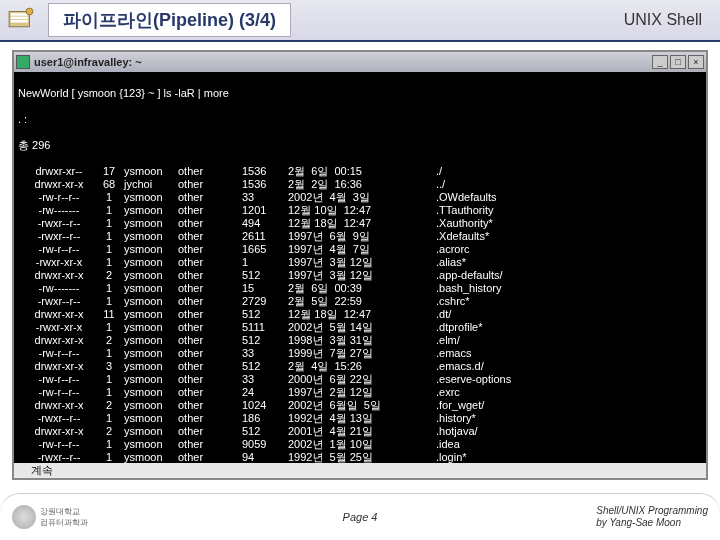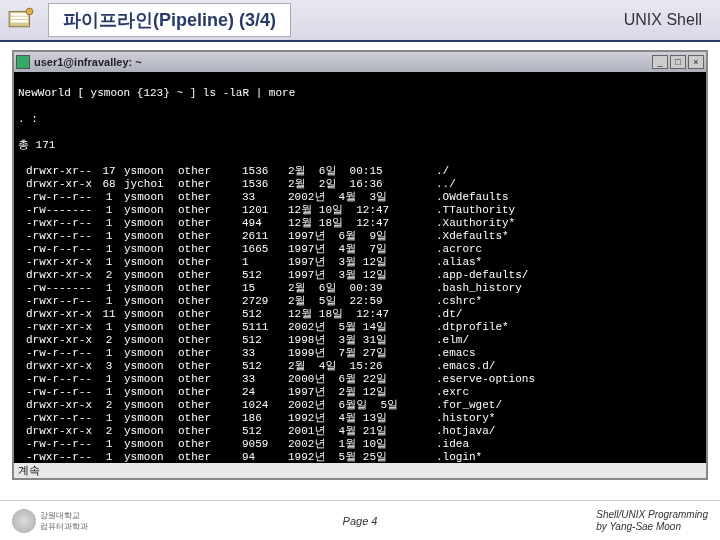--- a/index.html
+++ b/index.html
@@ -11,23 +11,23 @@
   .title-box { background: #fff; border: 1px solid #aab; padding: 4px 14px; margin-left: 6px; text-align: right; }
   .title { color: #283a6a; font-size: 18px; font-weight: bold; }
   .right-label { margin-left: auto; margin-right: 18px; color: #333; font-size: 16px; }
   .content { flex: 1; padding: 8px 12px 0 12px; display: flex; flex-direction: column; }
   .term-window { border: 2px solid #888; background: #000; display: flex; flex-direction: column; height: 430px; }
   .term-titlebar { background: linear-gradient(#cfd0d8, #aeb0bc); display: flex; align-items: center; height: 20px; font-size: 11px; padding: 8px 2px; }
   .term-appicon { width: 14px; height: 14px; background: #3a6; margin-right: 4px; border: 1px solid #555; }
   .term-title { font-weight: bold; color: #222; }
   .term-winbtns { margin-left: auto; display: flex; gap: 2px; }
   .term-winbtn { width: 16px; height: 14px; background: #ccc; border: 1px solid #666; font-size: 9px; display:flex; align-items:center; justify-content:center; color:#222; }
-  .term-body { flex: 1; background: #000; color: #fff; font-family: Liberation Mono, monospace; font-size: 11px; line-height: 13px; padding: 2px 4px; overflow: hidden; white-space: pre; }
-  .more-bar { background: #e8e8e8; color: #000; padding: 0 4px; font-family: "Courier New", monospace; font-size: 11px; }
-  .footer { display: flex; align-items: center; height: 40px; padding: 0 12px; border-top: 1px solid #ccc; }
+  .term-body { flex: 1; background: #000; color: #fff; font-family: Liberation Sans, sans-serif; font-size: 11px; line-height: 13px; padding: 2px 4px; overflow: hidden; white-space: pre; }
+  .more-bar { background: #e8e8e8; color: #000; padding: 0 17px; font-family: "Courier New", monospace; font-size: 11px; }
+  .footer { display: flex; align-items: center; height: 47px; padding: 0 12px; border-top: 1px solid #ccc; border-radius: 20px; }
   .footer-logo { width: 24px; height: 24px; border-radius: 50%; background: radial-gradient(#ddd,#aaa); margin-right: 4px; }
   .footer-logo-text { font-size: 8px; color: #666; }
   .footer-center { position: absolute; left: 50%; transform: translateX(-50%); font-size: 11px; color: #333; font-style: italic; }
   .footer-right { margin-left: auto; font-size: 10px; color: #333; font-style: italic; text-align: left; line-height: 12px; }
   .row { display: flex; }
   .c-perm { width: 82px; text-align: center; }
   .c-ln   { width: 24px; text-align: center; padding-right: 6px; }
   .c-own  { width: 54px; }
   .c-grp  { width: 64px; }
   .c-sz   { width: 46px; text-align: left; padding-right: 6px; }
@@ -61,21 +61,21 @@
         <div class="term-title">user1@infravalley: ~</div>
         <div class="term-winbtns">
           <div class="term-winbtn">_</div>
           <div class="term-winbtn">□</div>
           <div class="term-winbtn">×</div>
         </div>
       </div>
       <div class="term-body">
 <div>NewWorld [ ysmoon {123} ~ ] ls -laR | more</div>
 <div>. :</div>
-<div>총 171</div>
+<div>총 296</div>
 <div id="rows"><div class="row"><span class="c-perm">drwxr-xr--</span><span class="c-ln">17</span><span class="c-own">ysmoon</span><span class="c-grp">other</span><span class="c-sz">1536</span><span class="c-dt">2월  6일  00:15</span><span class="c-nm">./</span></div><div class="row"><span class="c-perm">drwxr-xr-x</span><span class="c-ln">68</span><span class="c-own">jychoi</span><span class="c-grp">other</span><span class="c-sz">1536</span><span class="c-dt">2월  2일  16:36</span><span class="c-nm">../</span></div><div class="row"><span class="c-perm">-rw-r--r--</span><span class="c-ln">1</span><span class="c-own">ysmoon</span><span class="c-grp">other</span><span class="c-sz">33</span><span class="c-dt">2002년  4월  3일</span><span class="c-nm">.OWdefaults</span></div><div class="row"><span class="c-perm">-rw-------</span><span class="c-ln">1</span><span class="c-own">ysmoon</span><span class="c-grp">other</span><span class="c-sz">1201</span><span class="c-dt">12월 10일  12:47</span><span class="c-nm">.TTauthority</span></div><div class="row"><span class="c-perm">-rwxr--r--</span><span class="c-ln">1</span><span class="c-own">ysmoon</span><span class="c-grp">other</span><span class="c-sz">494</span><span class="c-dt">12월 18일  12:47</span><span class="c-nm">.Xauthority*</span></div><div class="row"><span class="c-perm">-rwxr--r--</span><span class="c-ln">1</span><span class="c-own">ysmoon</span><span class="c-grp">other</span><span class="c-sz">2611</span><span class="c-dt">1997년  6월  9일</span><span class="c-nm">.Xdefaults*</span></div><div class="row"><span class="c-perm">-rw-r--r--</span><span class="c-ln">1</span><span class="c-own">ysmoon</span><span class="c-grp">other</span><span class="c-sz">1665</span><span class="c-dt">1997년  4월  7일</span><span class="c-nm">.acrorc</span></div><div class="row"><span class="c-perm">-rwxr-xr-x</span><span class="c-ln">1</span><span class="c-own">ysmoon</span><span class="c-grp">other</span><span class="c-sz">1</span><span class="c-dt">1997년  3월 12일</span><span class="c-nm">.alias*</span></div><div class="row"><span class="c-perm">drwxr-xr-x</span><span class="c-ln">2</span><span class="c-own">ysmoon</span><span class="c-grp">other</span><span class="c-sz">512</span><span class="c-dt">1997년  3월 12일</span><span class="c-nm">.app-defaults/</span></div><div class="row"><span class="c-perm">-rw-------</span><span class="c-ln">1</span><span class="c-own">ysmoon</span><span class="c-grp">other</span><span class="c-sz">15</span><span class="c-dt">2월  6일  00:39</span><span class="c-nm">.bash_history</span></div><div class="row"><span class="c-perm">-rwxr--r--</span><span class="c-ln">1</span><span class="c-own">ysmoon</span><span class="c-grp">other</span><span class="c-sz">2729</span><span class="c-dt">2월  5일  22:59</span><span class="c-nm">.cshrc*</span></div><div class="row"><span class="c-perm">drwxr-xr-x</span><span class="c-ln">11</span><span class="c-own">ysmoon</span><span class="c-grp">other</span><span class="c-sz">512</span><span class="c-dt">12월 18일  12:47</span><span class="c-nm">.dt/</span></div><div class="row"><span class="c-perm">-rwxr-xr-x</span><span class="c-ln">1</span><span class="c-own">ysmoon</span><span class="c-grp">other</span><span class="c-sz">5111</span><span class="c-dt">2002년  5월 14일</span><span class="c-nm">.dtprofile*</span></div><div class="row"><span class="c-perm">drwxr-xr-x</span><span class="c-ln">2</span><span class="c-own">ysmoon</span><span class="c-grp">other</span><span class="c-sz">512</span><span class="c-dt">1998년  3월 31일</span><span class="c-nm">.elm/</span></div><div class="row"><span class="c-perm">-rw-r--r--</span><span class="c-ln">1</span><span class="c-own">ysmoon</span><span class="c-grp">other</span><span class="c-sz">33</span><span class="c-dt">1999년  7월 27일</span><span class="c-nm">.emacs</span></div><div class="row"><span class="c-perm">drwxr-xr-x</span><span class="c-ln">3</span><span class="c-own">ysmoon</span><span class="c-grp">other</span><span class="c-sz">512</span><span class="c-dt">2월  4일  15:26</span><span class="c-nm">.emacs.d/</span></div><div class="row"><span class="c-perm">-rw-r--r--</span><span class="c-ln">1</span><span class="c-own">ysmoon</span><span class="c-grp">other</span><span class="c-sz">33</span><span class="c-dt">2000년  6월 22일</span><span class="c-nm">.eserve-options</span></div><div class="row"><span class="c-perm">-rw-r--r--</span><span class="c-ln">1</span><span class="c-own">ysmoon</span><span class="c-grp">other</span><span class="c-sz">24</span><span class="c-dt">1997년  2월 12일</span><span class="c-nm">.exrc</span></div><div class="row"><span class="c-perm">drwxr-xr-x</span><span class="c-ln">2</span><span class="c-own">ysmoon</span><span class="c-grp">other</span><span class="c-sz">1024</span><span class="c-dt">2002년  6월일  5일</span><span class="c-nm">.for_wget/</span></div><div class="row"><span class="c-perm">-rwxr--r--</span><span class="c-ln">1</span><span class="c-own">ysmoon</span><span class="c-grp">other</span><span class="c-sz">186</span><span class="c-dt">1992년  4월 13일</span><span class="c-nm">.history*</span></div><div class="row"><span class="c-perm">drwxr-xr-x</span><span class="c-ln">2</span><span class="c-own">ysmoon</span><span class="c-grp">other</span><span class="c-sz">512</span><span class="c-dt">2001년  4월 21일</span><span class="c-nm">.hotjava/</span></div><div class="row"><span class="c-perm">-rw-r--r--</span><span class="c-ln">1</span><span class="c-own">ysmoon</span><span class="c-grp">other</span><span class="c-sz">9059</span><span class="c-dt">2002년  1월 10일</span><span class="c-nm">.idea</span></div><div class="row"><span class="c-perm">-rwxr--r--</span><span class="c-ln">1</span><span class="c-own">ysmoon</span><span class="c-grp">other</span><span class="c-sz">94</span><span class="c-dt">1992년  5월 25일</span><span class="c-nm">.login*</span></div></div>
       </div>
       <div class="more-bar">계속</div>
     </div>
   </div>
 
   <div class="footer">
     <div class="footer-logo"></div>
     <div class="footer-logo-text" style="white-space:pre">강원대학교
 컴퓨터과학과</div>

